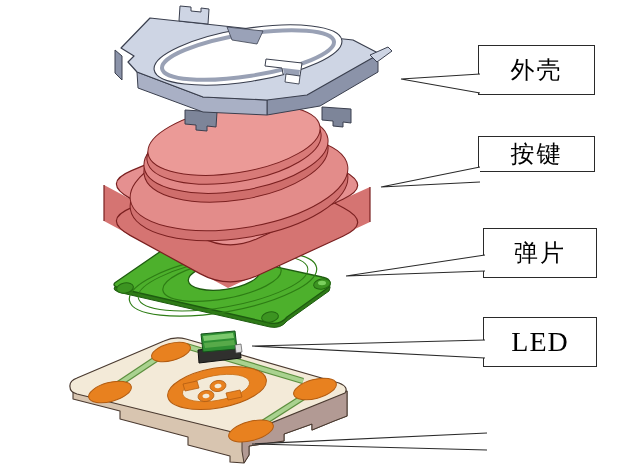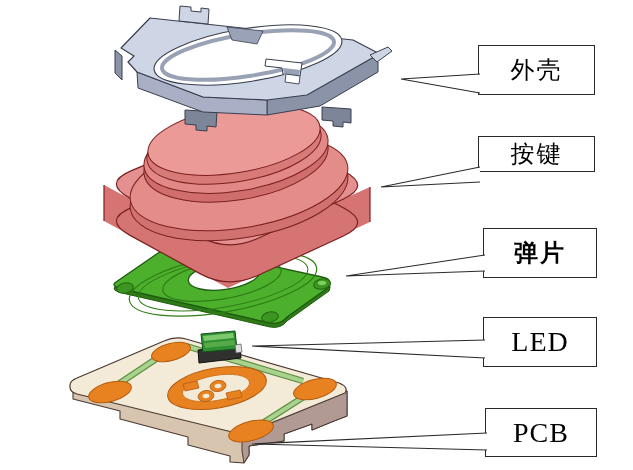--- a/index.html
+++ b/index.html
@@ -11,21 +11,21 @@
   #leader-svg{position:absolute;left:0;top:0;z-index:2;pointer-events:none;}
   .callout{
     position:absolute;z-index:1;box-sizing:border-box;
     border:1px solid #2a2a2a;background:#ffffff;color:#000;
     display:flex;align-items:center;justify-content:center;
     font-size:24px;letter-spacing:2px;line-height:1;
   }
   .callout.latin{letter-spacing:1px;font-size:28px;}
   .b1{left:478px;top:45px;width:117px;height:50px;}
   .b2{left:478px;top:136px;width:117px;height:36px;}
-  .b3{left:483px;top:228px;width:114px;height:50px;font-weight:bold;}
+  .b3{left:483px;top:228px;width:114px;height:50px;}
   .b4{left:483px;top:317px;width:114px;height:50px;}
   .b5{left:485px;top:408px;width:112px;height:49px;}
 </style>
 </head>
 <body>
 
 <div id="stage">
 
   <svg id="parts-svg" width="633" height="470" viewBox="0 0 633 470">
 
@@ -138,23 +138,20 @@
   </div>
   <div class="callout b2">
     <span>按键</span>
   </div>
   <div class="callout b3">
     <span>弹片</span>
   </div>
   <div class="callout b4 latin">
     <span>LED</span>
   </div>
-  <div class="callout b5 latin">
-    <span>PCB</span>
-  </div>
 
   <svg id="leader-svg" width="633" height="470" viewBox="0 0 633 470">
     <path d="M480,74 L401,79 L480,93" fill="#ffffff" stroke="#2a2a2a" stroke-width="1.1"></path>
     <path d="M480,167 L381,187 L480,182" fill="#ffffff" stroke="#2a2a2a" stroke-width="1.1"></path>
     <path d="M485,255 L346,276 L485,271" fill="#ffffff" stroke="#2a2a2a" stroke-width="1.1"></path>
     <path d="M485,340 L252,346 L485,358" fill="#ffffff" stroke="#2a2a2a" stroke-width="1.1"></path>
     <path d="M487,433 L252,444 L487,450" fill="#ffffff" stroke="#2a2a2a" stroke-width="1.1"></path>
   </svg>
 
 </div>

